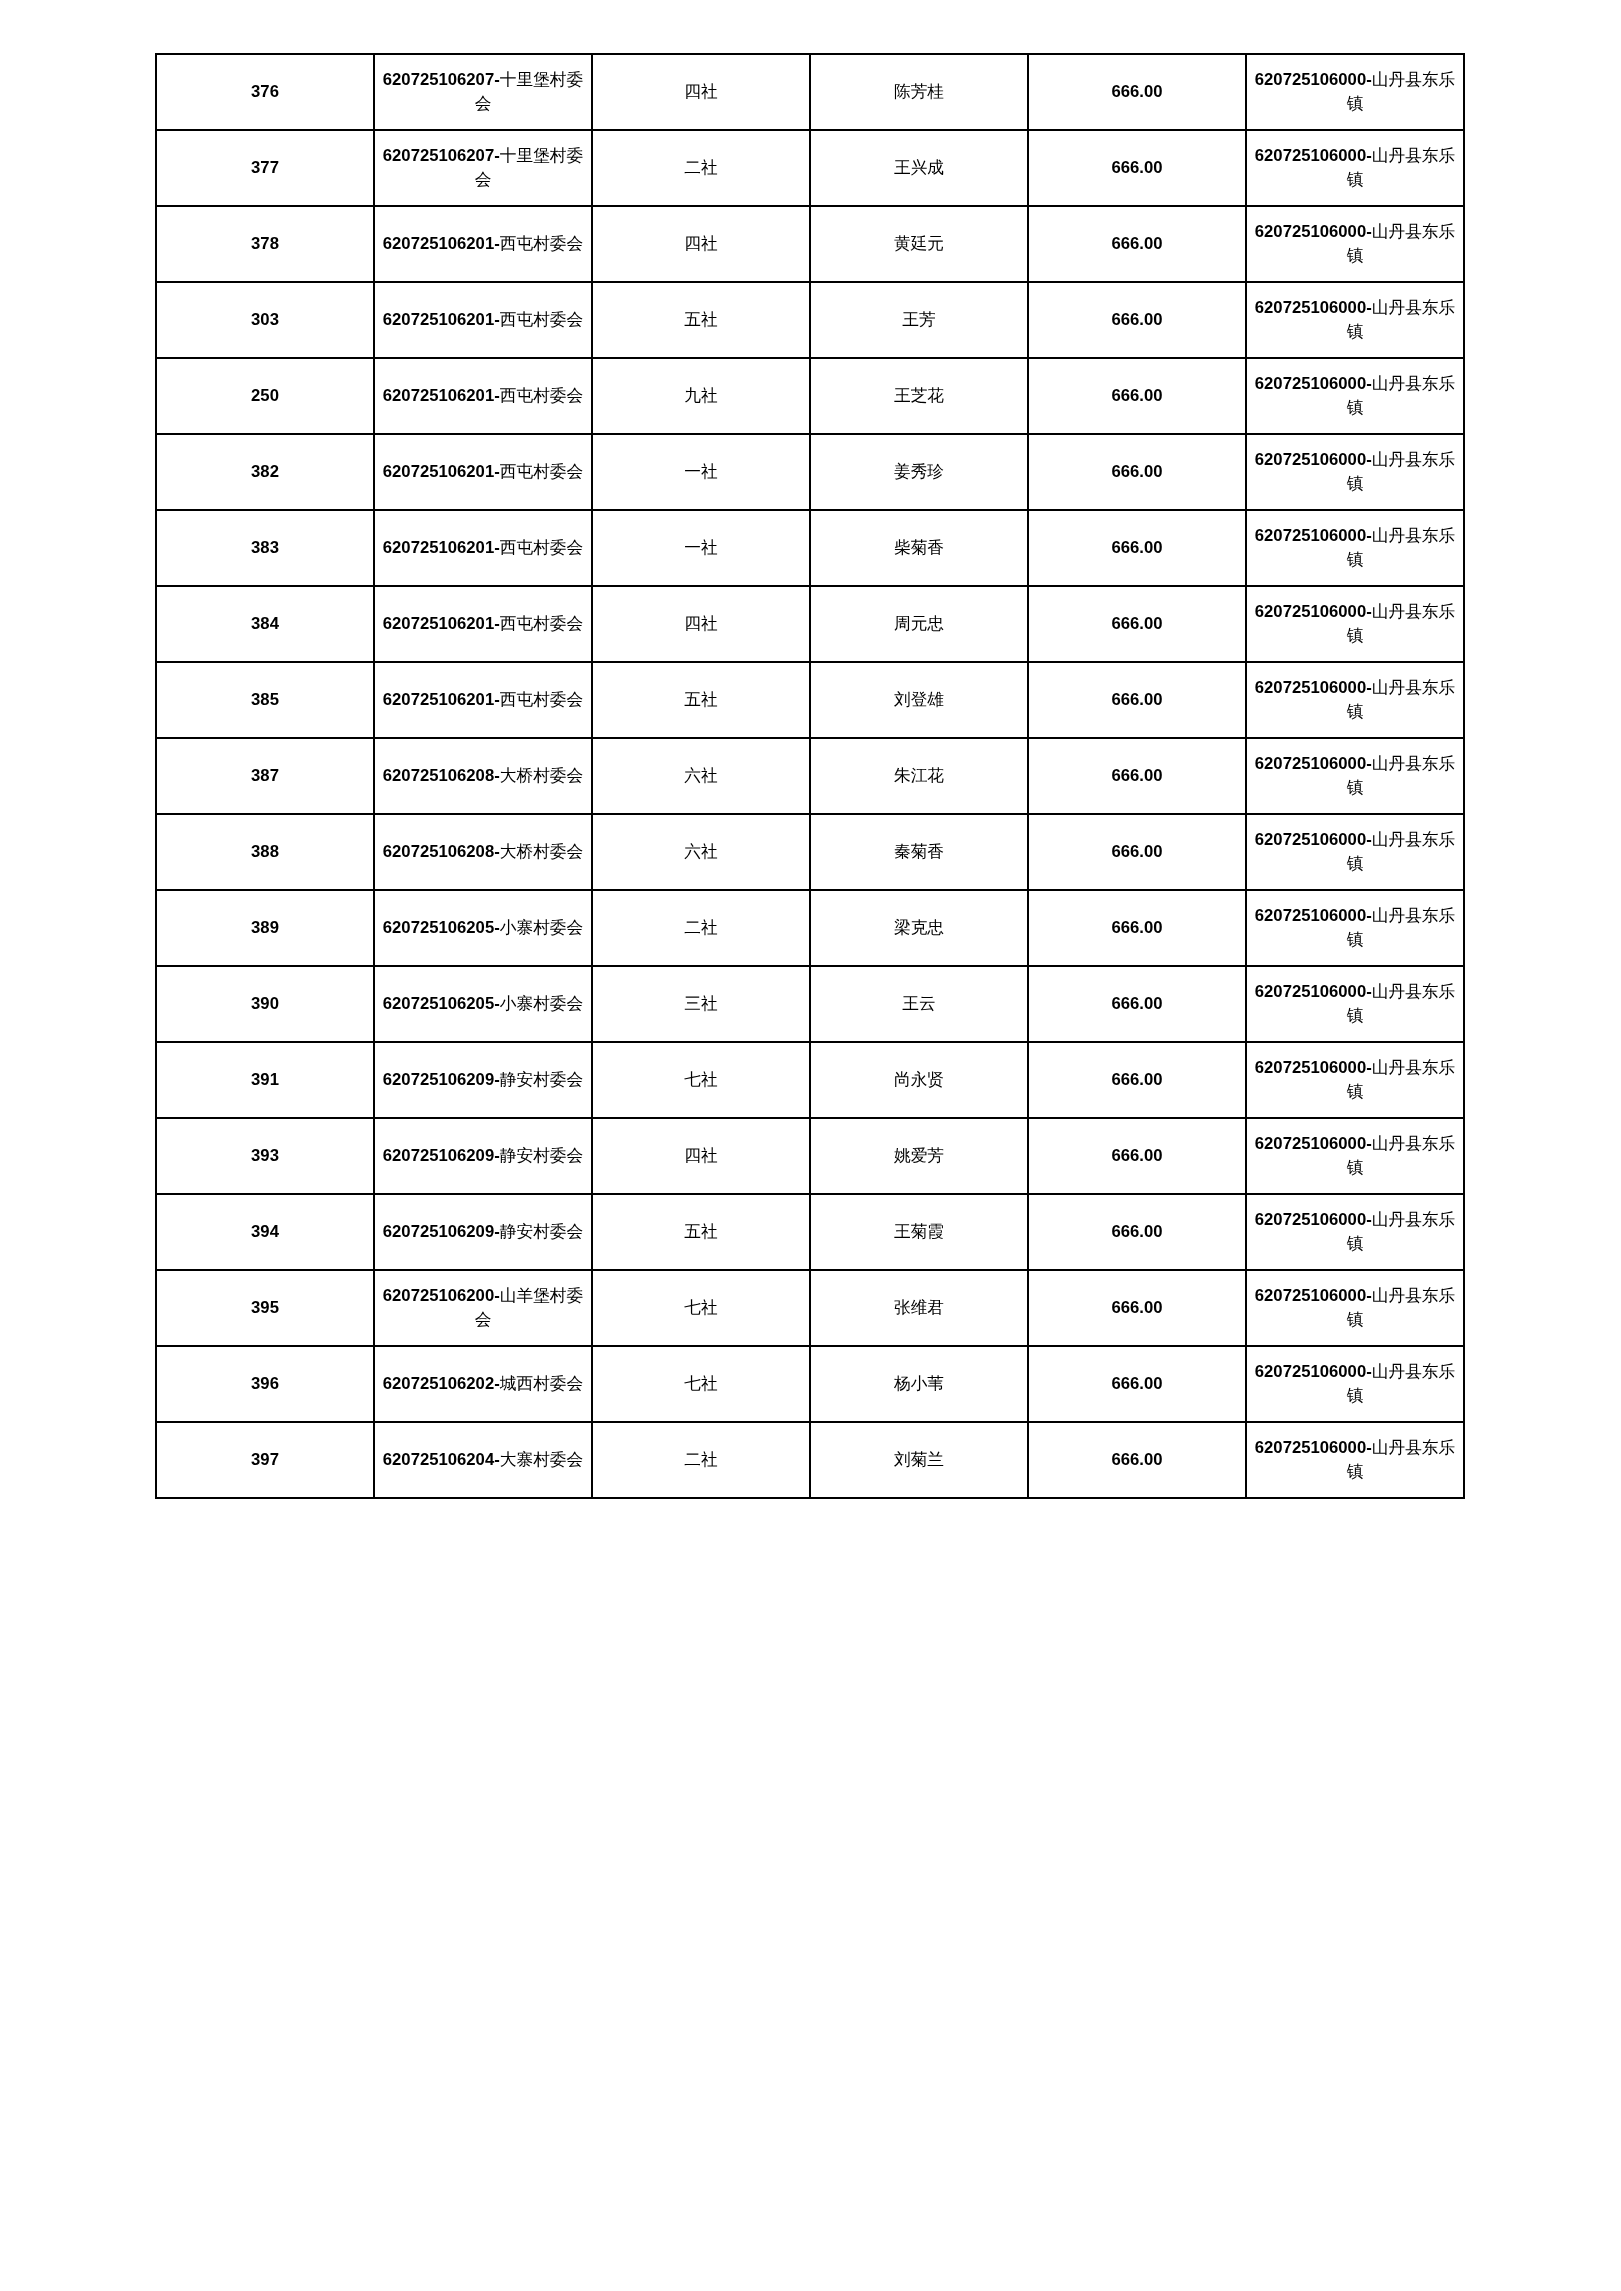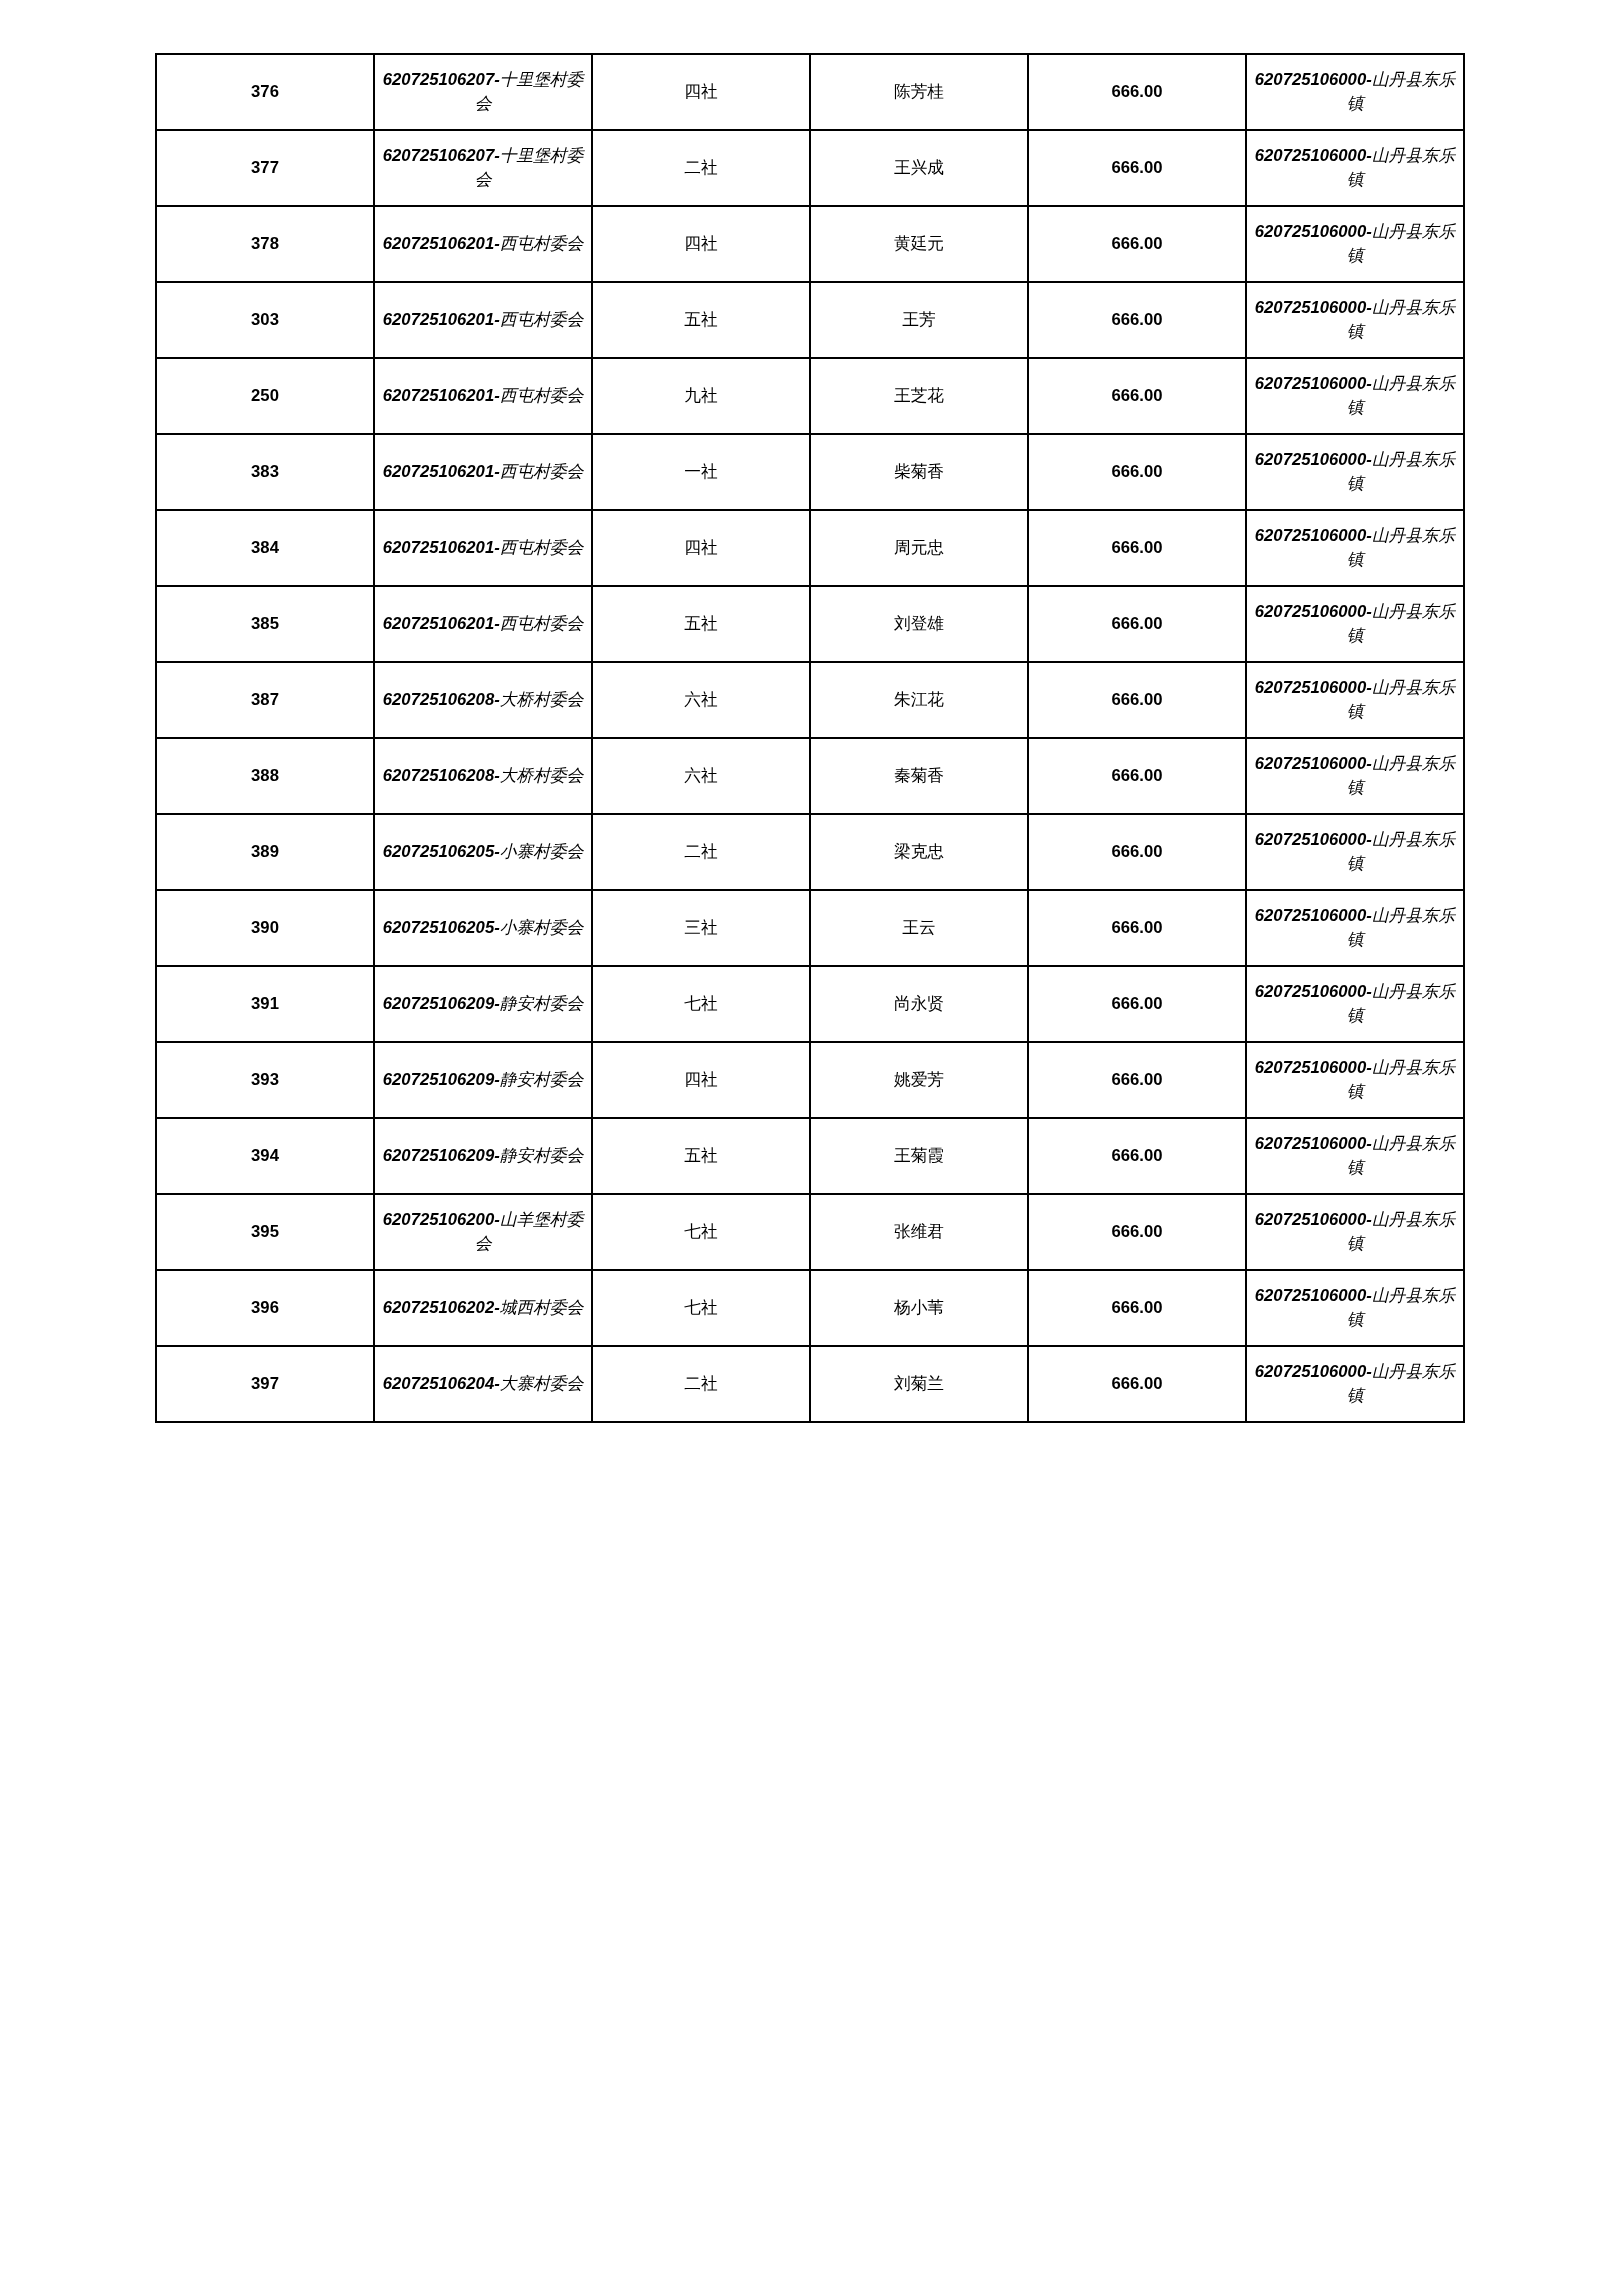--- a/index.html
+++ b/index.html
@@ -30,21 +30,20 @@
     text-align: center;
     vertical-align: middle;
     color: #000000;
     font-size: 16.7px;
     line-height: 24.5px;
     overflow: hidden;
   }
   td.c-village, td.c-town {
     padding: 0 15.7px;
     word-break: break-all;
-    font-style: italic;
   }
   .num {
     font-family: "Liberation Sans", sans-serif;
     font-weight: 700;
   }
   .cjk {
     font-family: "Liberation Serif", serif;
     font-weight: 400;
   }
 </style>
@@ -157,20 +156,40 @@
     </td>
     <td class="c-amount">
       <span class="num">666.00</span>
     </td>
     <td class="c-town">
       <span class="num">620725106000-</span><span class="cjk">山丹县东乐镇</span>
     </td>
   </tr>
         <tr>
     <td class="c-no">
+      <span class="num">382</span>
+    </td>
+    <td class="c-village">
+      <span class="num">620725106201-</span><span class="cjk">西屯村委会</span>
+    </td>
+    <td class="c-group">
+      <span class="cjk">一社</span>
+    </td>
+    <td class="c-person">
+      <span class="cjk">姜秀珍</span>
+    </td>
+    <td class="c-amount">
+      <span class="num">666.00</span>
+    </td>
+    <td class="c-town">
+      <span class="num">620725106000-</span><span class="cjk">山丹县东乐镇</span>
+    </td>
+  </tr>
+        <tr>
+    <td class="c-no">
       <span class="num">383</span>
     </td>
     <td class="c-village">
       <span class="num">620725106201-</span><span class="cjk">西屯村委会</span>
     </td>
     <td class="c-group">
       <span class="cjk">一社</span>
     </td>
     <td class="c-person">
       <span class="cjk">柴菊香</span>

